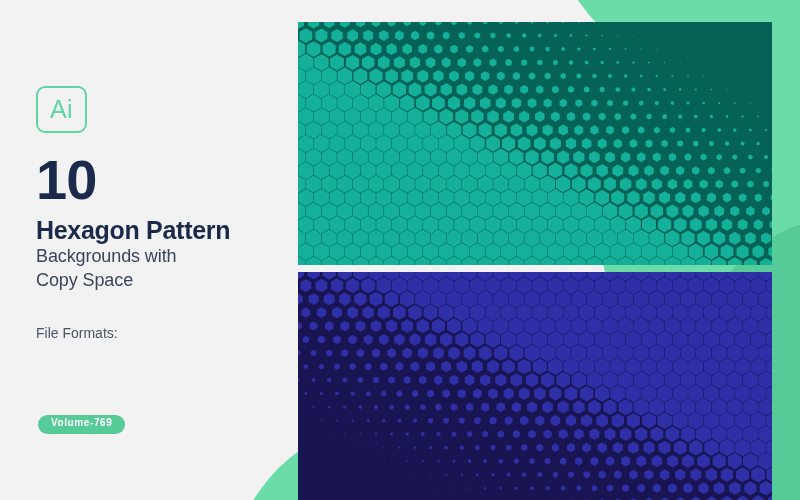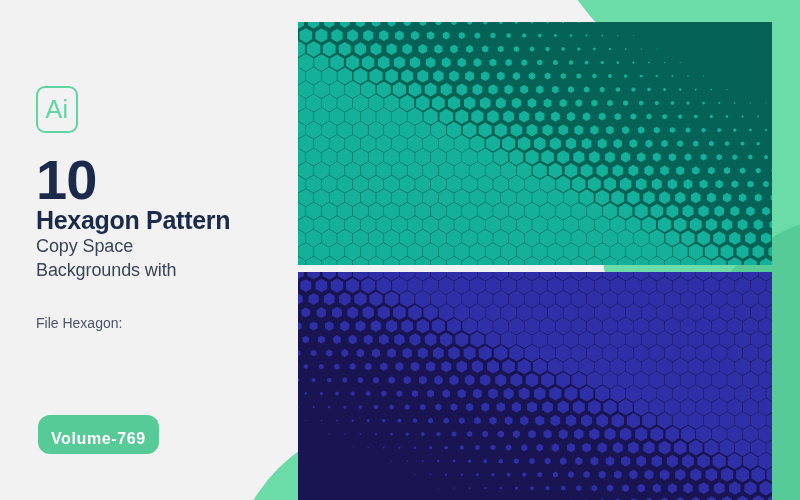--- a/index.html
+++ b/index.html
@@ -82,21 +82,21 @@
   }
 
   
   #info {
     position: absolute;
     left: 36px;
     top: 86px;
     width: 250px;
   }
   #ai-badge {
-    width: 42px;
+    width: 51px;
     height: 47px;
     border: 2px solid #5ed6a4;
     border-radius: 9px;
     display: flex;
     align-items: center;
     justify-content: center;
     box-sizing: border-box;
   }
   #ai-badge-label {
     color: #5ed6a4;
@@ -107,21 +107,21 @@
   }
   #count {
     margin-top: 20px;
     font-size: 56px;
     font-weight: bold;
     color: #1b2a4a;
     line-height: 0.95;
     letter-spacing: -1px;
   }
   #headline {
-    margin-top: 0;
+    margin-top: 10px;
     font-size: 25px;
     font-weight: bold;
     color: #1b2a4a;
     line-height: 1.12;
     letter-spacing: -0.3px;
   }
   .subline {
     font-size: 18px;
     font-weight: normal;
     color: #3a4559;
@@ -140,24 +140,24 @@
     color: #1b2a4a;
     line-height: 1.5;
     letter-spacing: 0.4px;
   }
   #volume-badge {
     position: absolute;
     left: 38px;
     top: 415px;
     background: #56ca97;
     color: #ffffff;
-    font-size: 16px;
+    font-size: 10px;
     font-weight: bold;
     letter-spacing: 0.6px;
-    padding: 15px 13px 6px;
+    padding: 2px 13px 6px;
     border-radius: 12px;
   }
 </style>
 </head>
 <body>
 
 <div id="stage" style="background: rgb(242, 242, 242);">
 
   <div class="blob" id="blob-top-light" style="background: rgb(143, 230, 189);"></div>
   <div class="blob" id="blob-top-mid" style="background: rgb(107, 219, 168);"></div>
@@ -1268,22 +1268,22 @@
   <div id="info">
 
     <div id="ai-badge">
       <span id="ai-badge-label">Ai</span>
     </div>
 
     <div id="count">10</div>
 
     <div id="headline">Hexagon Pattern</div>
 
+    <div class="subline">Backgrounds with</div>
     <div class="subline">Copy Space</div>
-    <div class="subline">Backgrounds with</div>
-
-    <div id="formats-label">File Hexagon:</div>
+
+    <div id="formats-label">File Formats:</div>
 
   </div>
 
   <div id="volume-badge">Volume-769</div>
 
 </div>
 
 </body></html>

